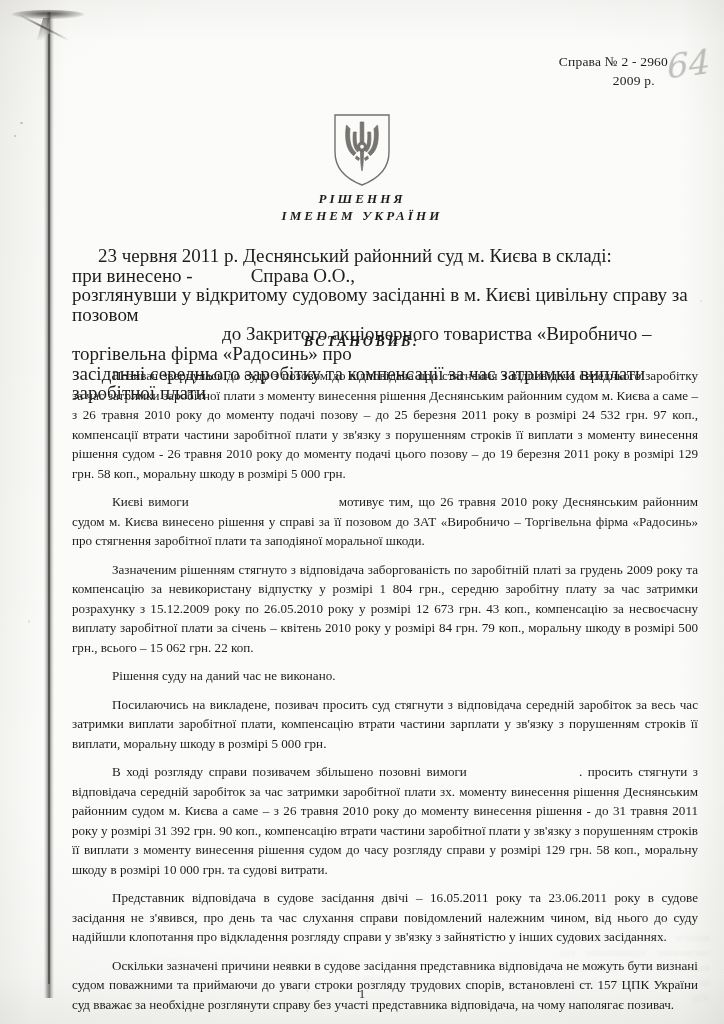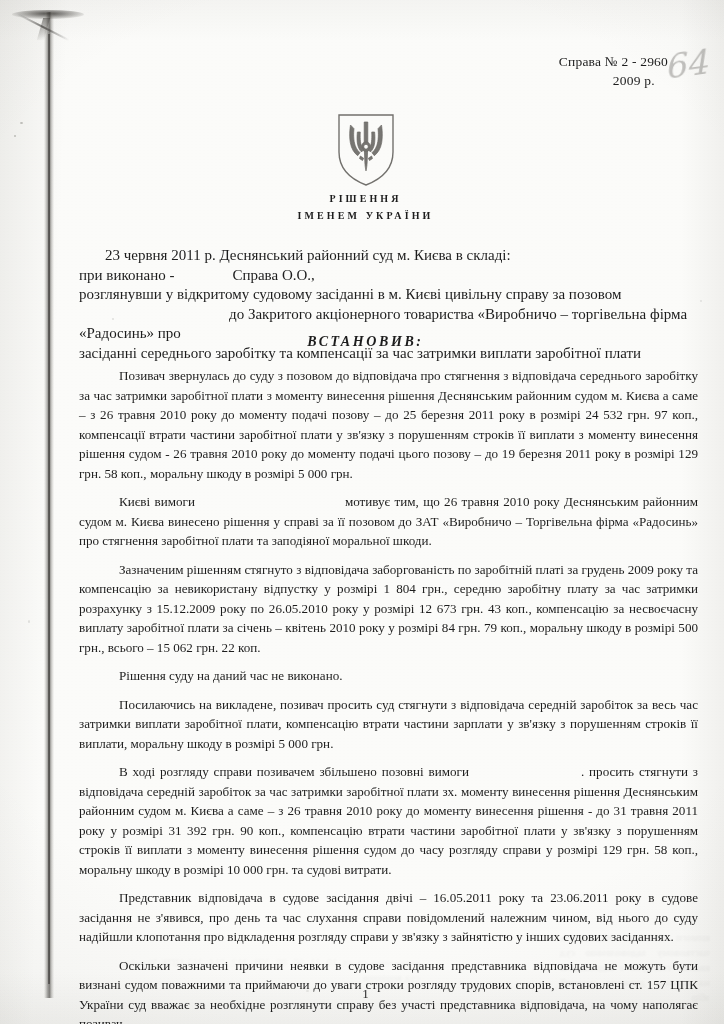--- a/index.html
+++ b/index.html
@@ -127,21 +127,20 @@
     line-height: 15px;
     color: #2a2a2a;
     text-align: justify;
   }
 
   
   .content {
     position: absolute;
     inset: 0;
     padding: 0;
-    margin-left: 7px;
   }
 
   .case-ref {
     position: absolute;
     right: 56px;
     top: 52px;
     text-align: left;
     font-size: 13.5px;
     line-height: 19px;
     letter-spacing: 0.2px;
@@ -174,32 +173,33 @@
     justify-content: center;
   }
   .emblem svg { display: block; opacity: 0.82; }
 
   .doc-title {
     position: absolute;
     left: 0;
     right: 0;
     top: 190px;
     text-align: center;
+    font-style: italic;
     font-weight: 700;
-    font-size: 10px;
+    font-size: 13px;
     line-height: 17px;
     letter-spacing: 3.1px;
   }
 
   .intro {
     position: absolute;
     left: 72px;
     right: 26px;
     top: 246px;
-    font-size: 15px;
+    font-size: 19px;
     line-height: 19.6px;
   }
   .intro .l-indent { text-indent: 26px; }
   .intro .role-row { display: block; }
   .intro .role-gap { display: inline-block; width: 86px; }
   .intro .role-gap-2 { display: inline-block; width: 58px; }
   .intro .def-line { text-indent: 150px; }
 
   .ustanoviv {
     position: absolute;
@@ -305,21 +305,21 @@
     </div>
 
     <div class="doc-title">
       <div>РІШЕННЯ</div>
       <div>ІМЕНЕМ УКРАЇНИ</div>
     </div>
 
     <div class="intro">
       <div class="l-indent">23  червня  2011 р. Деснянський районний суд м. Києва в складі:</div>
       <div class="role-row">
-        <span>при виконано -</span><span class="role-gap-2"></span><span>Справа О.О.,</span>
+        <span>при винесено -</span><span class="role-gap-2"></span><span>Справа О.О.,</span>
       </div>
       <div>розглянувши у відкритому судовому засіданні в м. Києві цивільну справу за позовом</div>
       <div class="def-line">до Закритого акціонерного товариства  «Виробничо – торгівельна фірма «Радосинь» про</div>
       <div>засіданні середнього заробітку  та компенсації за час затримки  виплати заробітної плати</div>
     </div>
 
     <div class="ustanoviv">ВСТАНОВИВ:</div>
 
     <div class="body" id="body-root">
         <p><span>Позивач звернулась до суду з позовом до відповідача про стягнення з відповідача середнього заробітку за час затримки заробітної плати  з моменту  винесення рішення  Деснянським районним судом м. Києва а саме – з 26 травня  2010 року до моменту подачі позову – до 25 березня 2011 року в розмірі 24 532 грн. 97 коп., компенсації втрати частини заробітної плати  у зв'язку з порушенням строків її виплати  з моменту винесення рішення судом   - 26 травня 2010 року до моменту подачі цього позову – до 19 березня 2011 року в розмірі  129 грн. 58 коп., моральну шкоду в розмірі 5 000 грн.</span></p>

